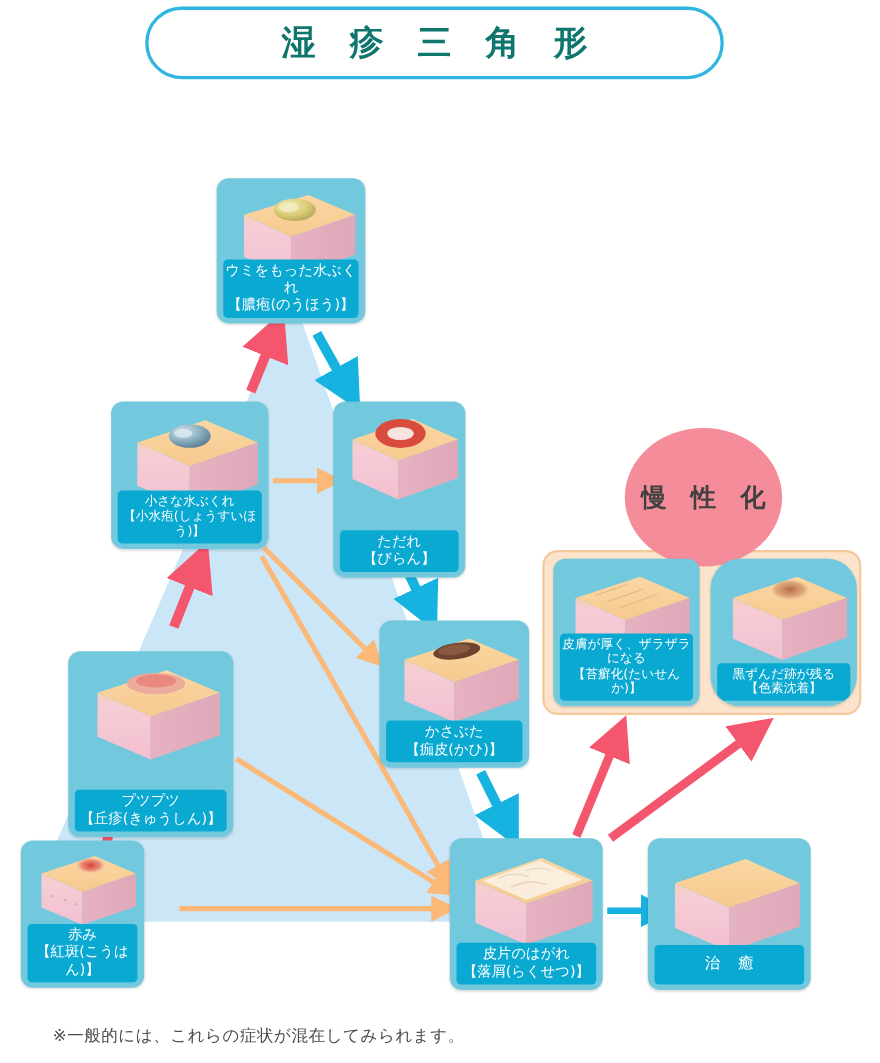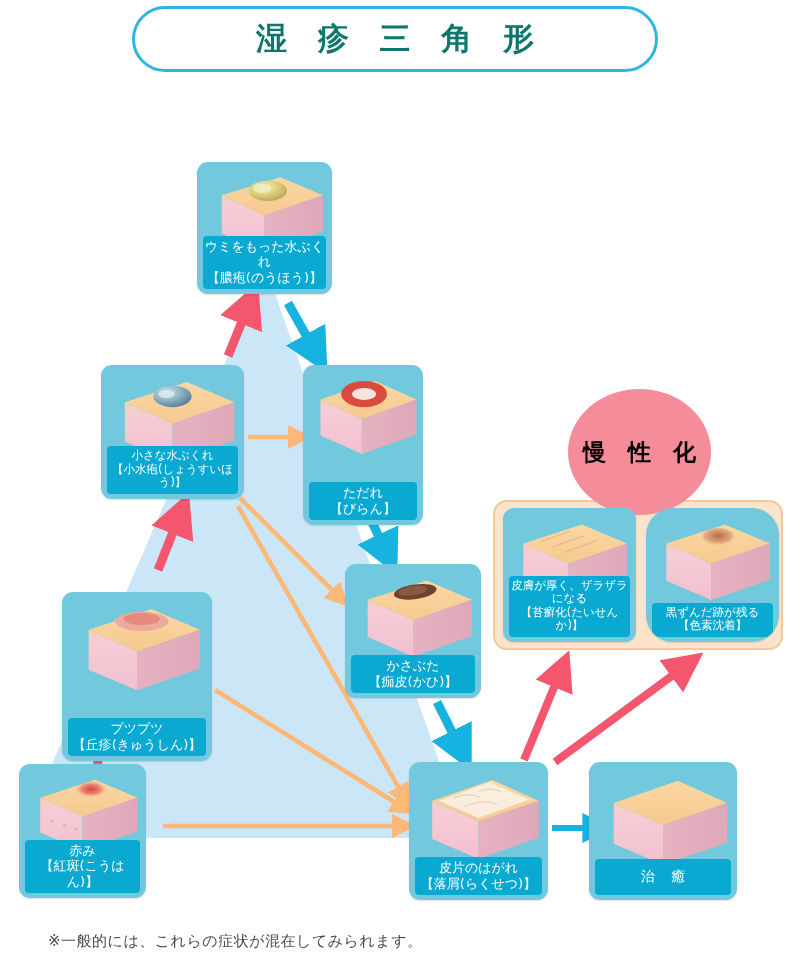--- a/index.html
+++ b/index.html
@@ -56,21 +56,21 @@
   
   .chronic-group{
     position:absolute;left:493px;top:500px;width:290px;height:150px;
     background:#fbe4cb;border:2px solid #f5c89a;border-radius:14px;
     box-sizing:border-box;
   }
   .chronic-circle{
     position:absolute;left:568px;top:389px;width:143px;height:126px;
     background:#f48d99;border-radius:50%;
     display:flex;align-items:center;justify-content:center;
-    color:#000000;font-size:23px;font-weight:bold;letter-spacing:7px;text-indent:7px;
+    color:#404040;font-size:23px;font-weight:bold;letter-spacing:7px;text-indent:7px;
   }
 
   
   .footnote{
     position:absolute;left:48px;top:932px;
     font-size:15px;color:#4b4b4b;letter-spacing:.5px;text-align:center;
   }
 </style>
 </head>
 <body>
@@ -222,21 +222,21 @@
       <polygon points="60,46 112,28 112,60 60,78" fill="url(#skinSide)"></polygon>
       <ellipse cx="62" cy="21" rx="19" ry="6.5" fill="#6e4431" transform="rotate(-8 62 21)"></ellipse>
       <ellipse cx="60" cy="20" rx="13" ry="4" fill="#8a5940" transform="rotate(-8 60 20)"></ellipse>
     </svg>
     <div class="cap">
       <span class="l1">かさぶた</span>
       <span class="l2">【痂皮(かひ)】</span>
     </div>
   </div>
 
-  <div class="card" style="left:19px;top:764px;width:127px;height:134px;">
+  <div class="card" style="left:19px;top:764px;width:112px;height:134px;">
     <svg class="skin" viewBox="0 0 120 84">
       <polygon points="20,28 72,11 112,28 60,46" fill="url(#skinTop)"></polygon>
       <polygon points="20,28 60,46 60,78 20,61" fill="url(#skinFront)"></polygon>
       <polygon points="60,46 112,28 112,60 60,78" fill="url(#skinSide)"></polygon>
       <ellipse cx="68" cy="20" rx="15" ry="8" fill="url(#redSpot)"></ellipse>
       <g fill="#d9a7b8" opacity=".8">
         <circle cx="31" cy="50" r="1.4"></circle>
           <circle cx="43" cy="54" r="1.4"></circle>
           <circle cx="54" cy="58" r="1.4"></circle>
       </g>

